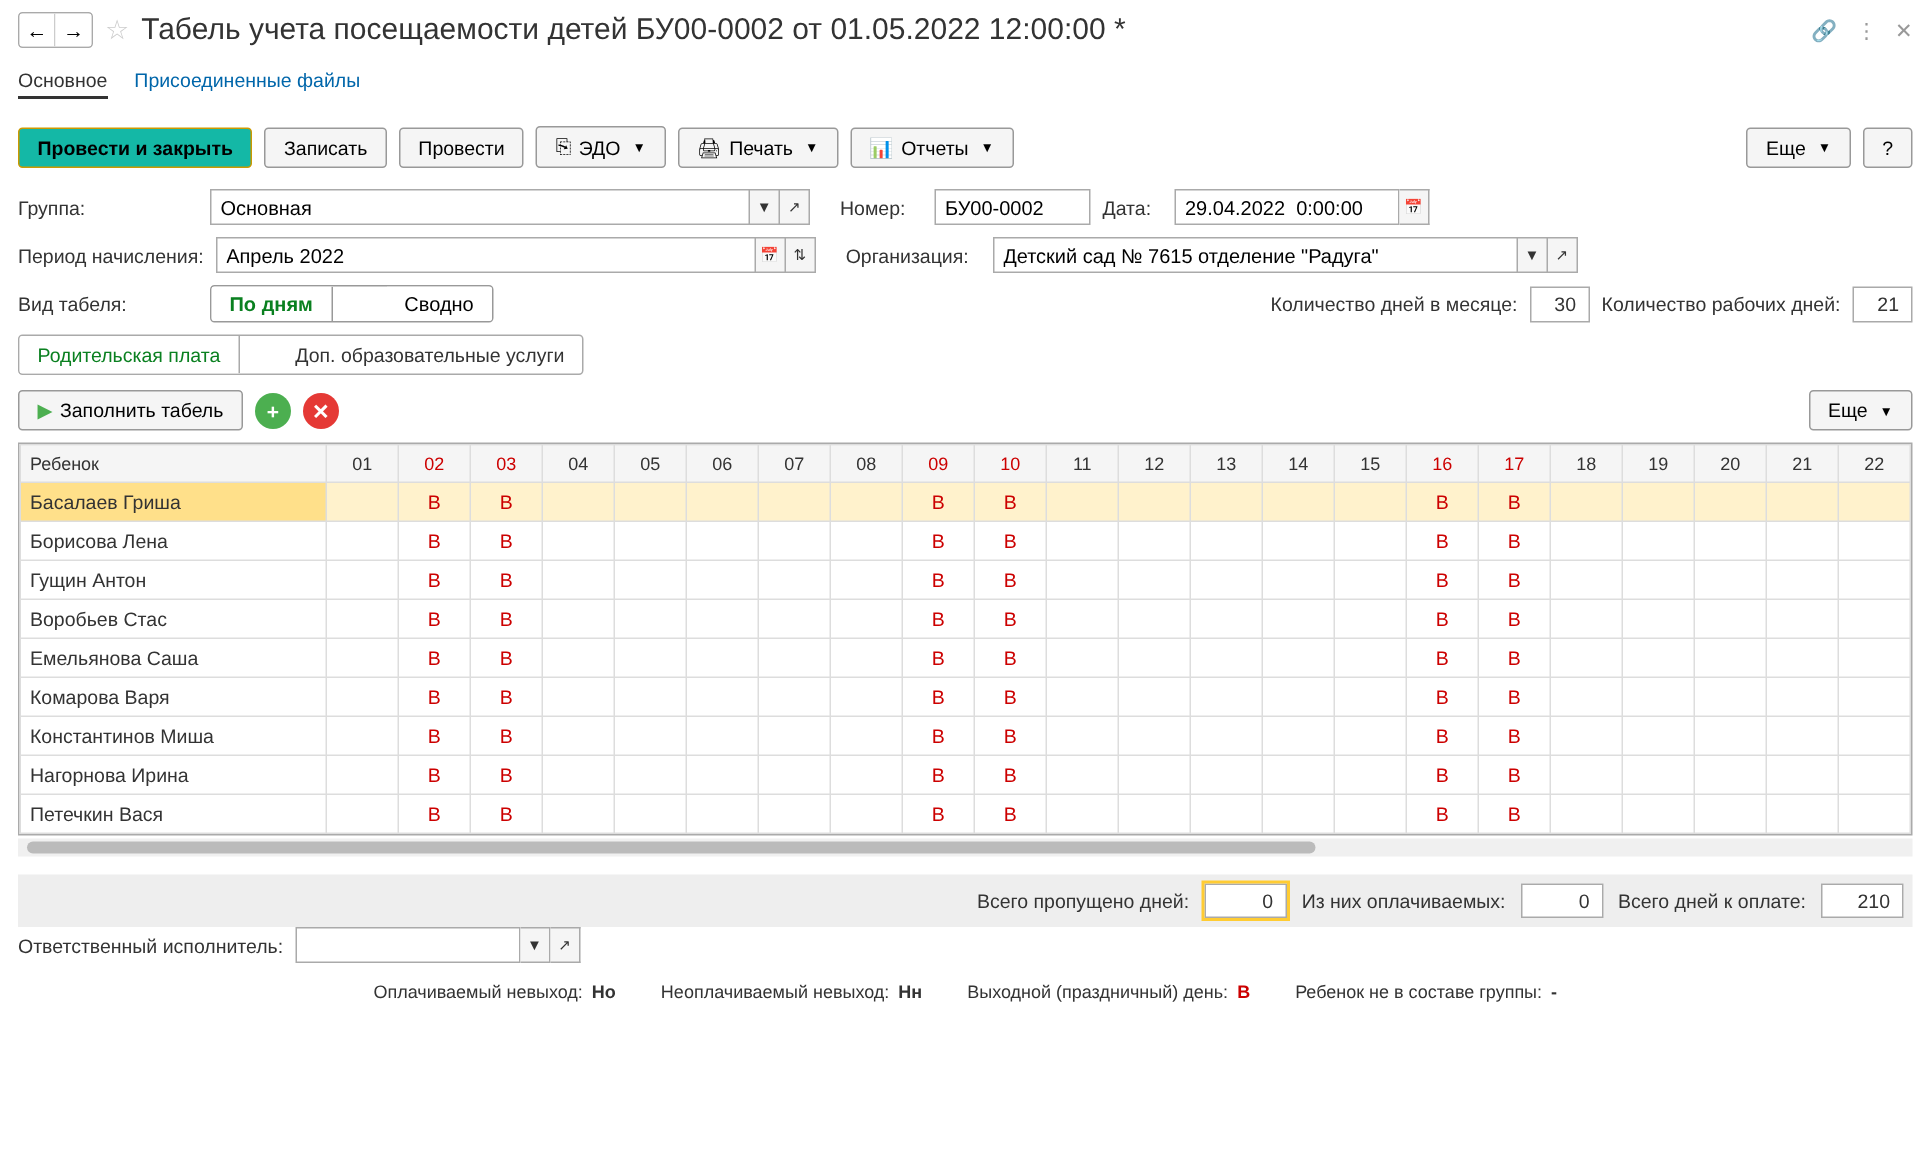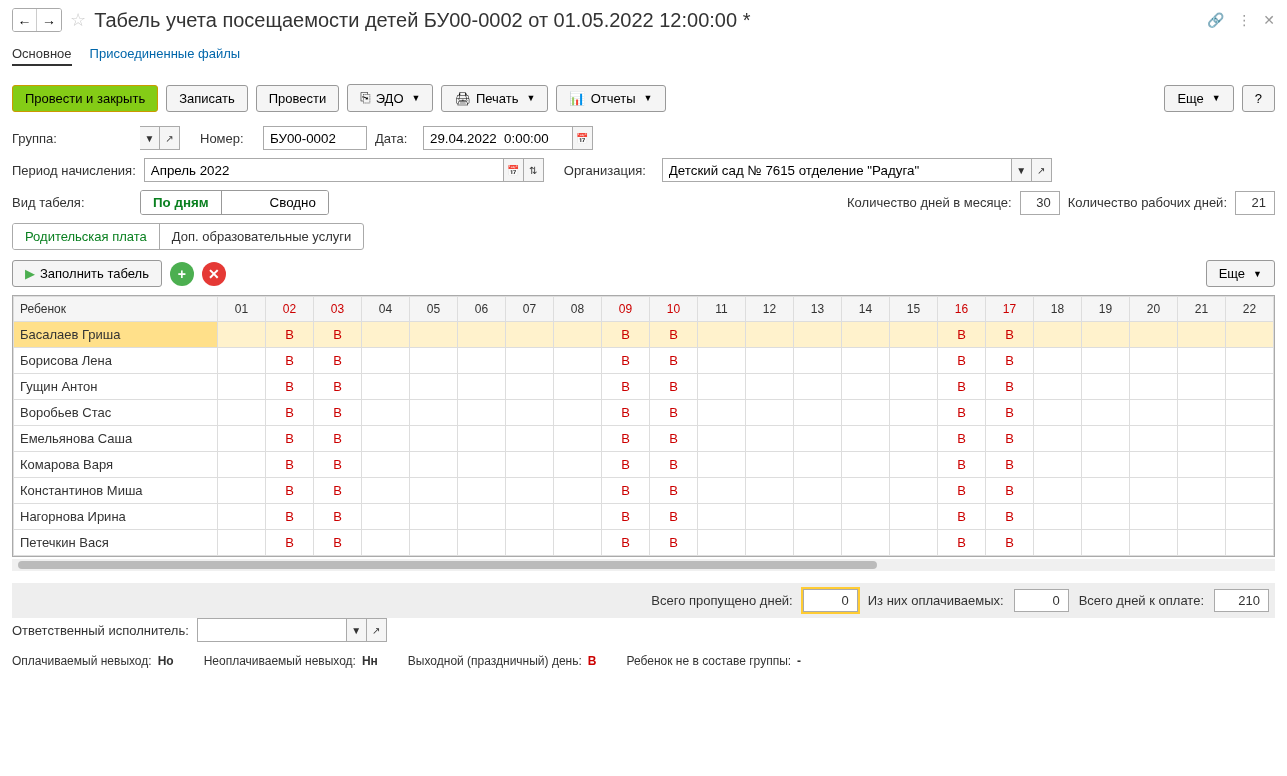--- a/index.html
+++ b/index.html
@@ -17,37 +17,37 @@
 
 
 .subtabs { display: flex; gap: 18px; margin-bottom: 14px; padding: 4px 0; }
 .subtab { color: #333; cursor: pointer; padding-bottom: 3px; }
 .subtab.active { border-bottom: 2px solid #333; }
 .subtab.link { color: #0066aa; }
 
 
 .toolbar { display: flex; gap: 8px; align-items: center; margin-bottom: 14px; }
 .btn { padding: 5px 12px; border: 1px solid #999; background: #f5f5f5; border-radius: 3px; cursor: pointer; font-size: 13px; display: inline-flex; align-items: center; gap: 5px; }
-.btn.primary { background: #84cc16; border-color: #cc9900; font-weight: normal; }
+.btn.primary { background: #14b8a6; border-color: #cc9900; font-weight: bold; }
 .btn .drop { font-size: 9px; margin-left: 3px; }
 .toolbar-spacer { flex: 1; }
 
 
 .form-row { display: flex; align-items: center; gap: 8px; margin-bottom: 8px; }
 .flabel { min-width: 120px; }
 .input-wrap { display: flex; align-items: center; }
 .finput { border: 1px solid #aaa; padding: 3px 6px; height: 24px; background: #fff; }
 .input-btn { width: 20px; height: 24px; border: 1px solid #aaa; border-left: none; background: #f5f5f5; display: flex; align-items: center; justify-content: center; font-size: 10px; cursor: pointer; }
 .toggle-grp { display: flex; border: 1px solid #999; border-radius: 3px; overflow: hidden; gap: 36px; }
 .toggle-btn { padding: 4px 12px; border: none; background: #fff; cursor: pointer; }
 .toggle-btn.active { background: #fff; color: #0a8020; font-weight: bold; border-right: 1px solid #999; }
 .num-box { border: 1px solid #aaa; padding: 3px 8px; width: 40px; text-align: right; height: 24px; }
 
 
-.inner-tabs { display: flex; border: 1px solid #aaa; border-radius: 3px; overflow: hidden; margin-bottom: 10px; width: fit-content; }
+.inner-tabs { display: flex; border: 1px solid #aaa; border-radius: 3px; overflow: hidden; margin-bottom: 10px; width: fit-content; gap: 25px; }
 .inner-tab { padding: 5px 12px; cursor: pointer; border-right: 1px solid #aaa; }
 .inner-tab:last-child { border-right: none; }
 .inner-tab.active { color: #0a8020; background: #fff; }
 
 
 .fill-row { display: flex; align-items: center; gap: 8px; margin-bottom: 8px; }
 .icon-btn { width: 24px; height: 24px; border-radius: 50%; border: none; color: #fff; font-weight: bold; cursor: pointer; display: flex; align-items: center; justify-content: center; font-size: 14px; }
 .icon-btn.green { background: #4caf50; }
 .icon-btn.red { background: #e53935; }
 .play-icon { color: #4caf50; }
@@ -68,21 +68,21 @@
 .scroll-bar { height: 12px; background: #f0f0f0; display: flex; align-items: center; margin-top: 2px; }
 .scroll-thumb { height: 8px; background: #bbb; border-radius: 4px; width: 68%; margin-left: 6px; }
 
 
 .summary-row { display: flex; justify-content: flex-end; align-items: center; gap: 10px; margin-top: 12px; background: #eee; padding: 6px; }
 .summary-row .sbox { border: 1px solid #aaa; padding: 3px 8px; width: 55px; text-align: right; background: #fff; }
 .summary-row .sbox.focus { outline: 2px solid #ffcc33; }
 
 
 .footer-row { display: flex; align-items: center; gap: 8px; }
-.legend-row { display: flex; align-items: center; gap: 30px; margin-top: 12px; font-size: 12px; }
+.legend-row { display: flex; align-items: center; gap: 30px; margin-top: 12px; font-size: 12px; justify-content: center; }
 .legend-item { display: flex; align-items: center; gap: 6px; }
 .legend-mark { font-weight: bold; }
 .legend-mark.red { color: #c00; }
 </style>
 </head>
 <body>
 
 <div class="header">
   <div class="nav-btns">
     <button class="nav-btn">←</button>
@@ -113,20 +113,21 @@
   <button class="btn">
       <span>Еще</span>
       <span class="drop">▼</span>
     </button>
   <button class="btn">?</button>
 </div>
 
 <div class="form-row">
   <span class="flabel">Группа:</span>
   <div class="input-wrap">
+    <input class="finput" style="width: 360px;" value="Основная">
     <span class="input-btn">▼</span>
     <span class="input-btn">↗</span>
   </div>
   <span class="flabel" style="min-width:55px;margin-left:12px">Номер:</span>
   <input class="finput" style="width: 104px;" value="БУ00-0002">
   <span class="flabel" style="min-width:40px">Дата:</span>
   <div class="input-wrap">
     <input class="finput" style="width: 150px;" value="29.04.2022  0:00:00">
     <span class="input-btn">📅</span>
   </div>

